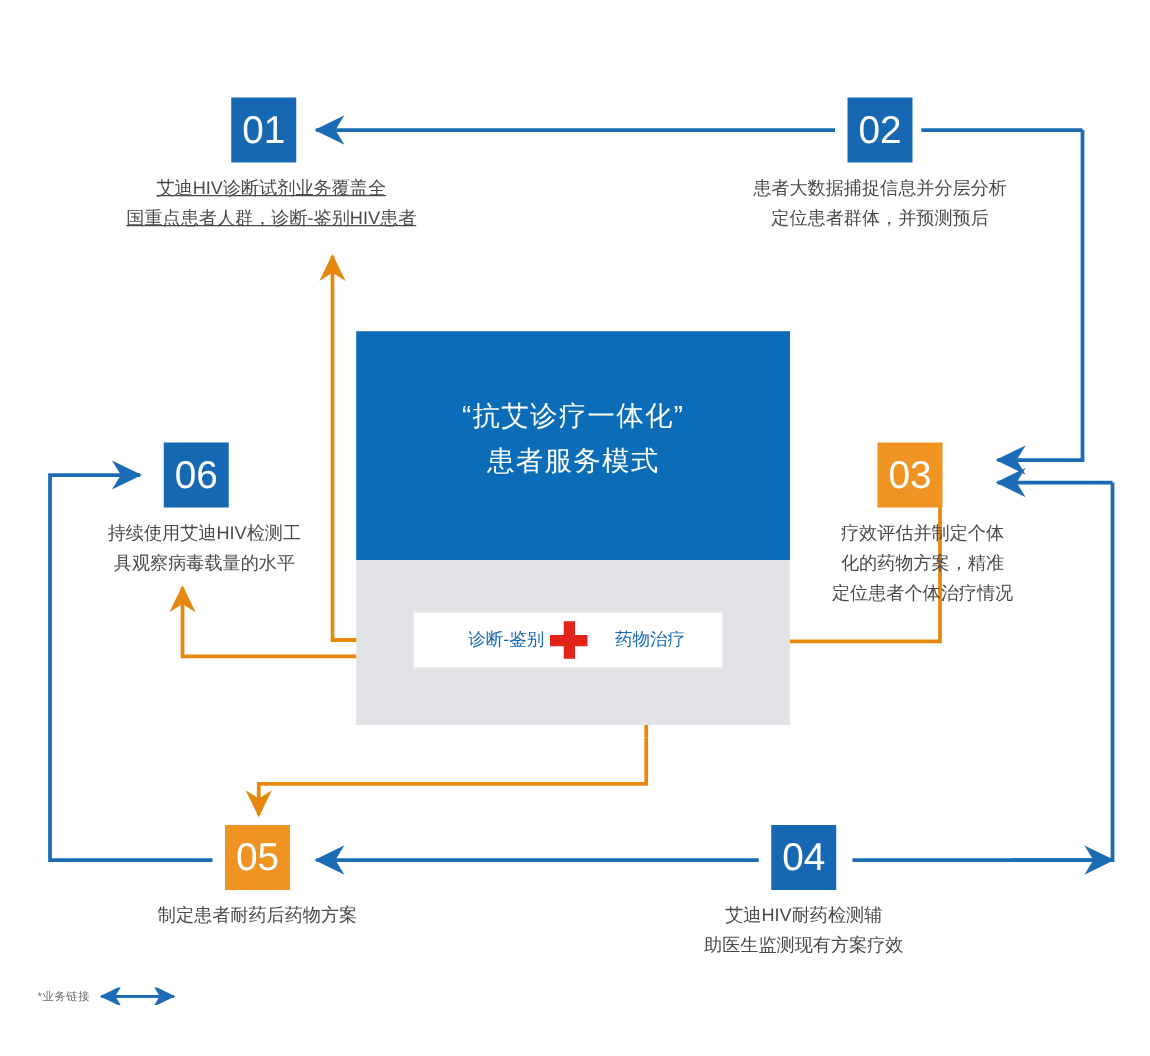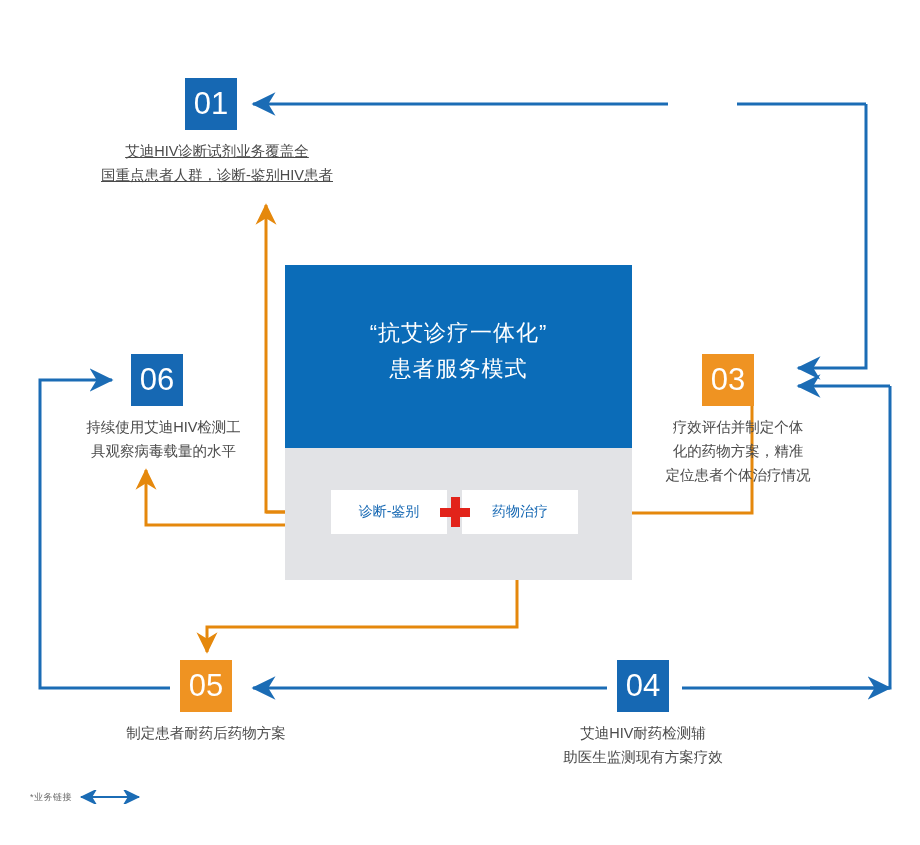--- a/index.html
+++ b/index.html
@@ -67,21 +67,21 @@
     position: absolute;
     top: 490px;
     height: 44px;
     background: #ffffff;
     color: #1668b3;
     font-size: 14px;
     display: flex;
     align-items: center;
     justify-content: center;
   }
-  .pill-left { left: 331px; width: 116px; }
+  .pill-left { left: 331px; width: 116px; padding-left: 16px; }
   .pill-right { left: 462px; width: 116px; }
 
   .cross {
     position: absolute;
     left: 440px;
     top: 497px;
     width: 30px;
     height: 30px;
   }
   .cross::before, .cross::after {
@@ -218,20 +218,27 @@
     <div class="cross"></div>
 
     <div class="node n01">
       <div class="badge badge-blue">
         <span>01</span>
       </div>
       <div class="node-desc">艾迪HIV诊断试剂业务覆盖全
 国重点患者人群，诊断-鉴别HIV患者</div>
     </div>
 
+    <div class="node n02">
+      <div class="badge badge-blue">
+        <span>02</span>
+      </div>
+      <div class="node-desc">患者大数据捕捉信息并分层分析
+定位患者群体，并预测预后</div>
+    </div>
 
     <div class="node n03">
       <div class="badge badge-orange">
         <span>03</span>
       </div>
       <div class="node-desc">疗效评估并制定个体
 化的药物方案，精准
 定位患者个体治疗情况</div>
     </div>
 

